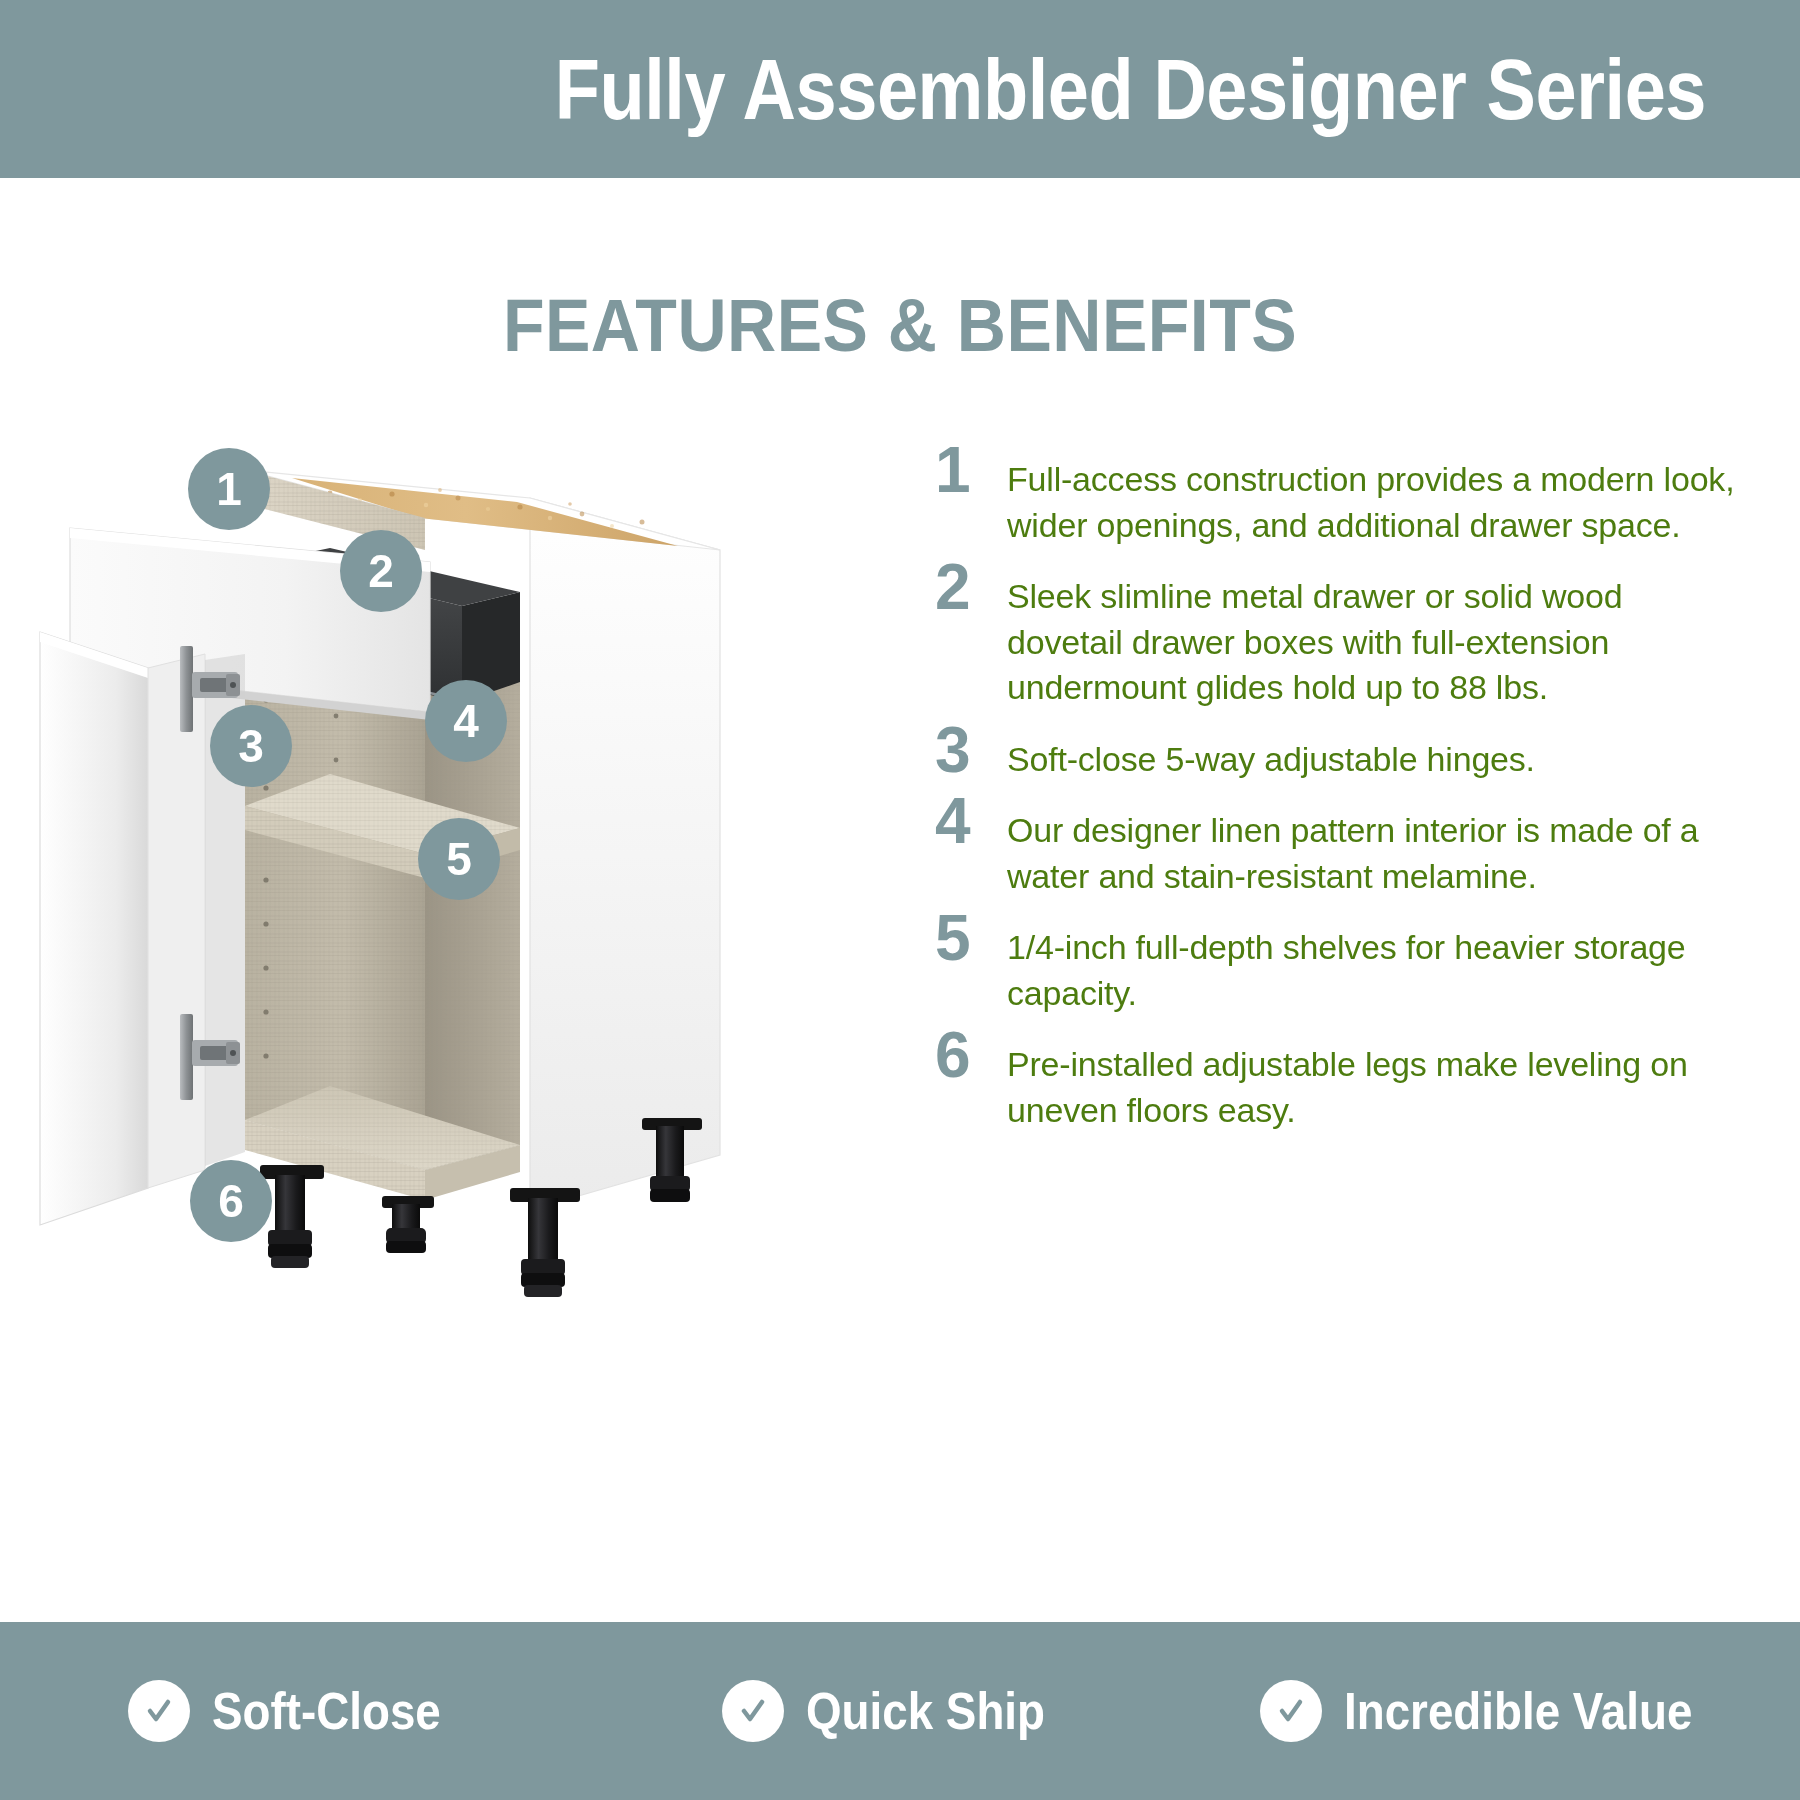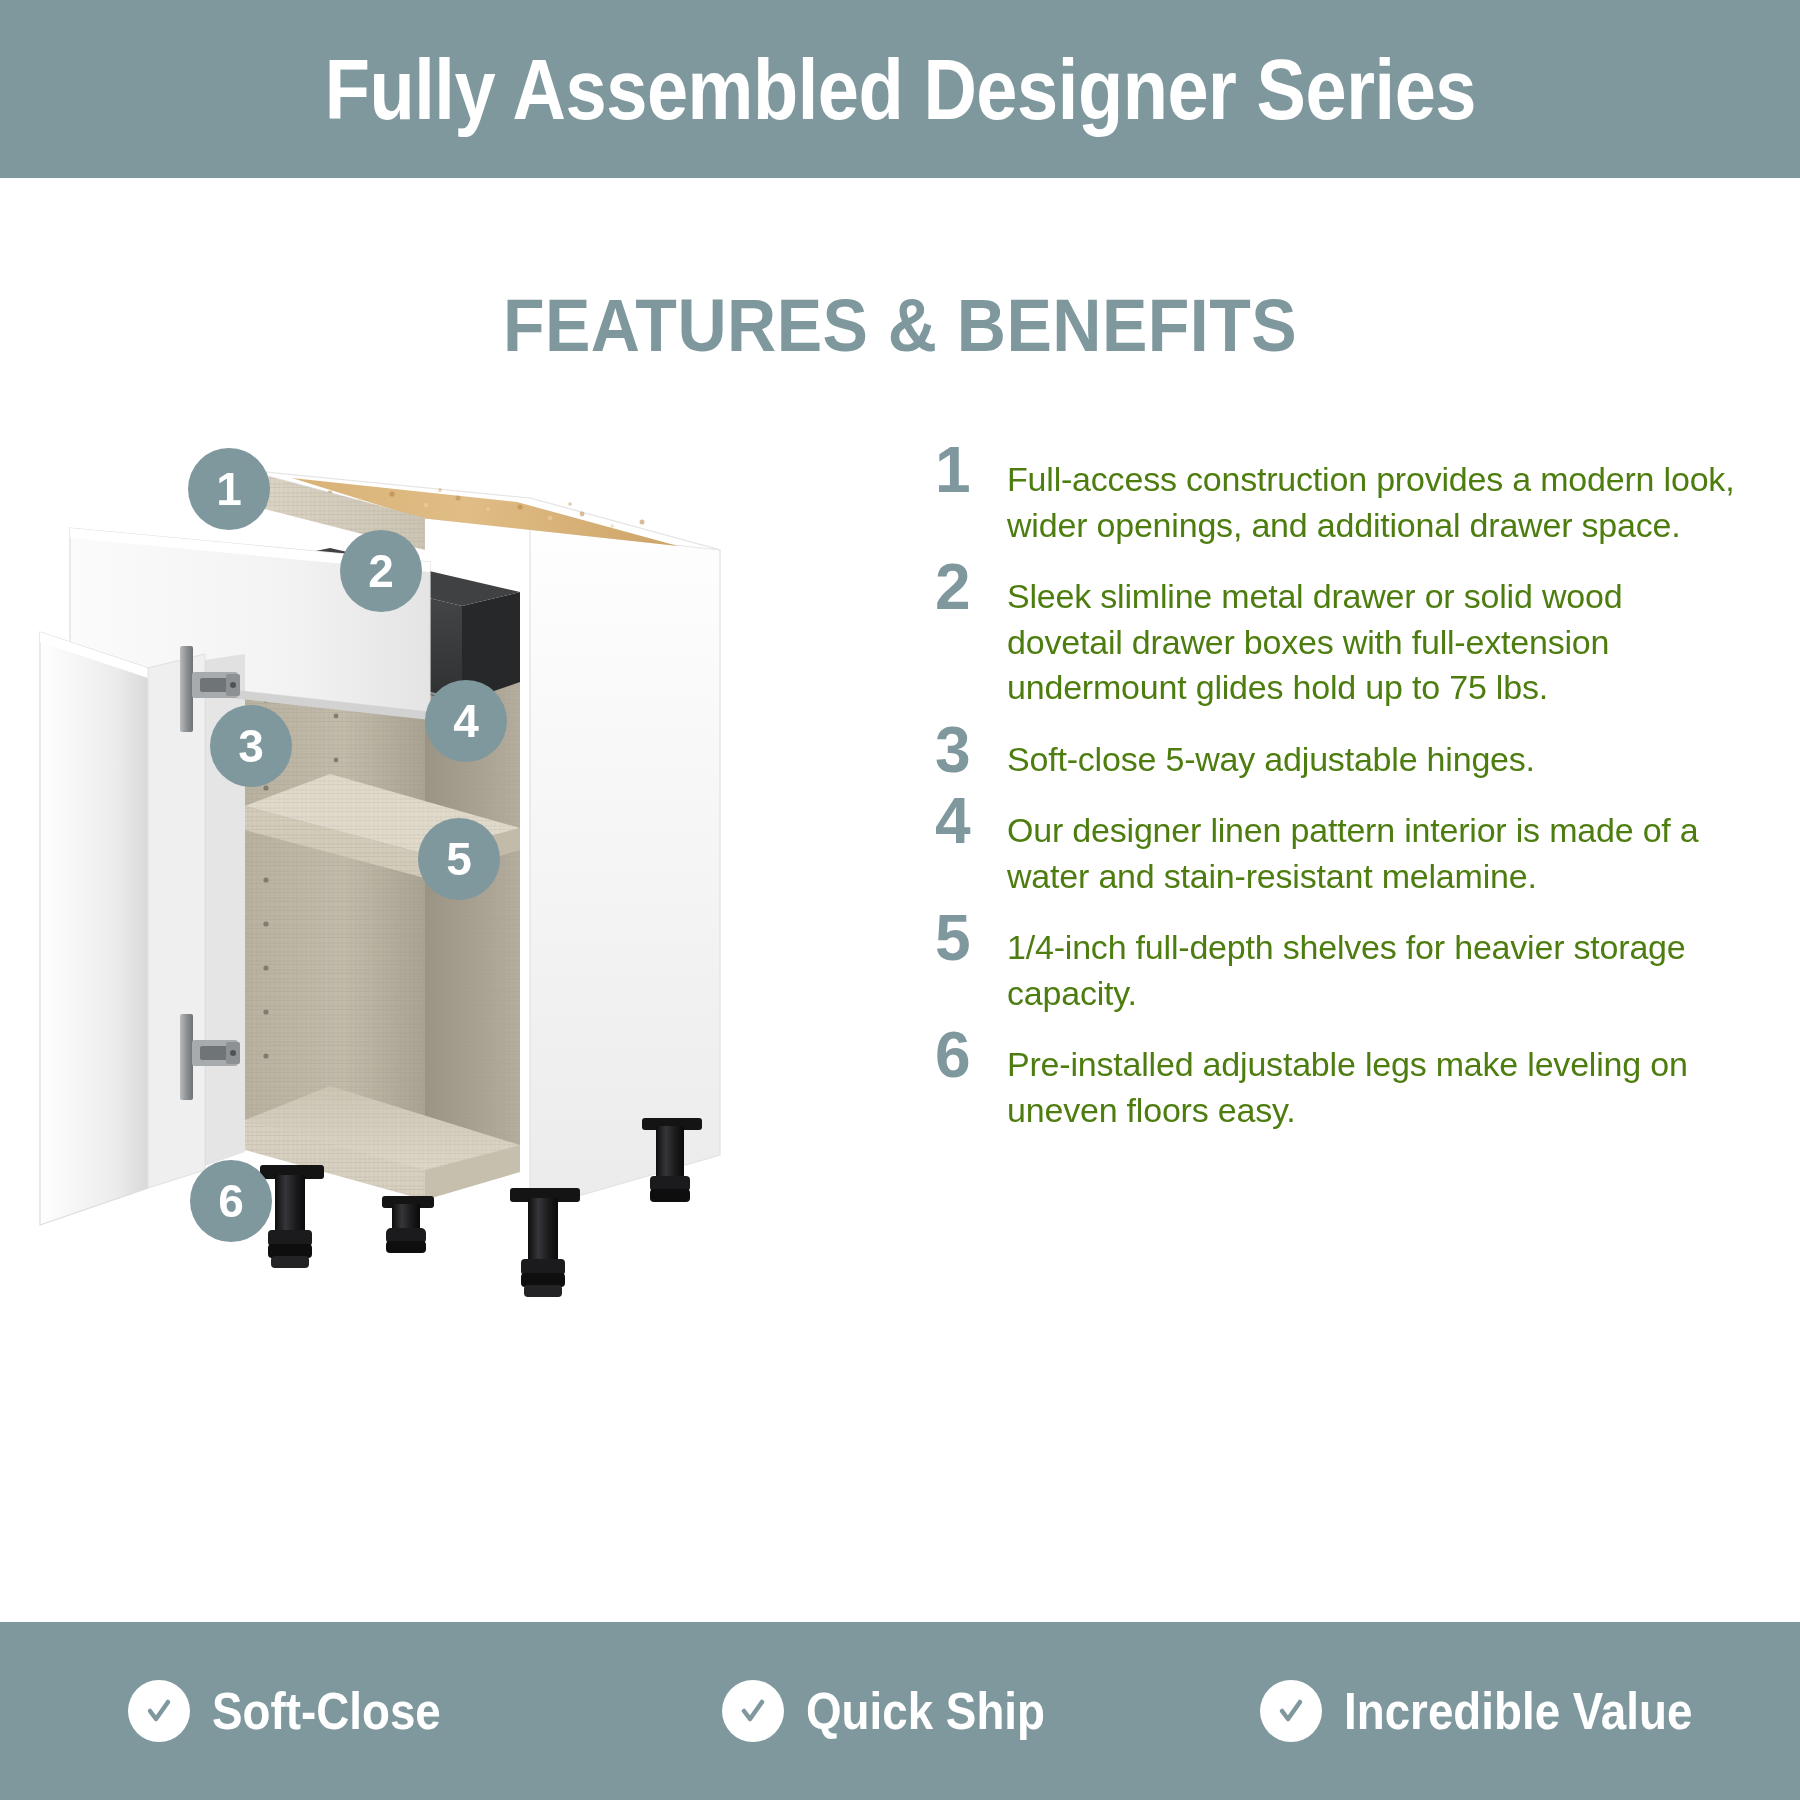--- a/index.html
+++ b/index.html
@@ -8,21 +8,21 @@
     font-family:"Liberation Sans", sans-serif;
     background:#ffffff;
     position:relative;
     overflow:hidden;
   }
 
   
   .header{
     position:absolute; left:0; top:0; width:1800px; height:178px;
     background:#7f989d;
-    display:flex; align-items:center; justify-content:center;
+    display:flex; align-items:center; justify-content:flex-end;
   }
   .header-title{
     color:#ffffff;
     font-size:86px;
     font-weight:bold;
     letter-spacing:-0.5px;
     transform:scaleX(0.86);
     transform-origin:center;
     white-space:nowrap;
   }
@@ -323,21 +323,21 @@
 
   <div class="features">
 
     <div class="feature">
       <div class="feature-num">1</div>
       <div class="feature-text">Full-access construction provides a modern look, wider openings, and additional drawer space.</div>
     </div>
 
     <div class="feature">
       <div class="feature-num">2</div>
-      <div class="feature-text">Sleek slimline metal drawer or solid wood dovetail drawer boxes with full-extension undermount glides hold up to 75 lbs.</div>
+      <div class="feature-text">Sleek slimline metal drawer or solid wood dovetail drawer boxes with full-extension undermount glides hold up to 88 lbs.</div>
     </div>
 
     <div class="feature">
       <div class="feature-num">3</div>
       <div class="feature-text">Soft-close 5-way adjustable hinges.</div>
     </div>
 
     <div class="feature">
       <div class="feature-num">4</div>
       <div class="feature-text">Our designer linen pattern interior is made of a water and stain-resistant melamine.</div>

